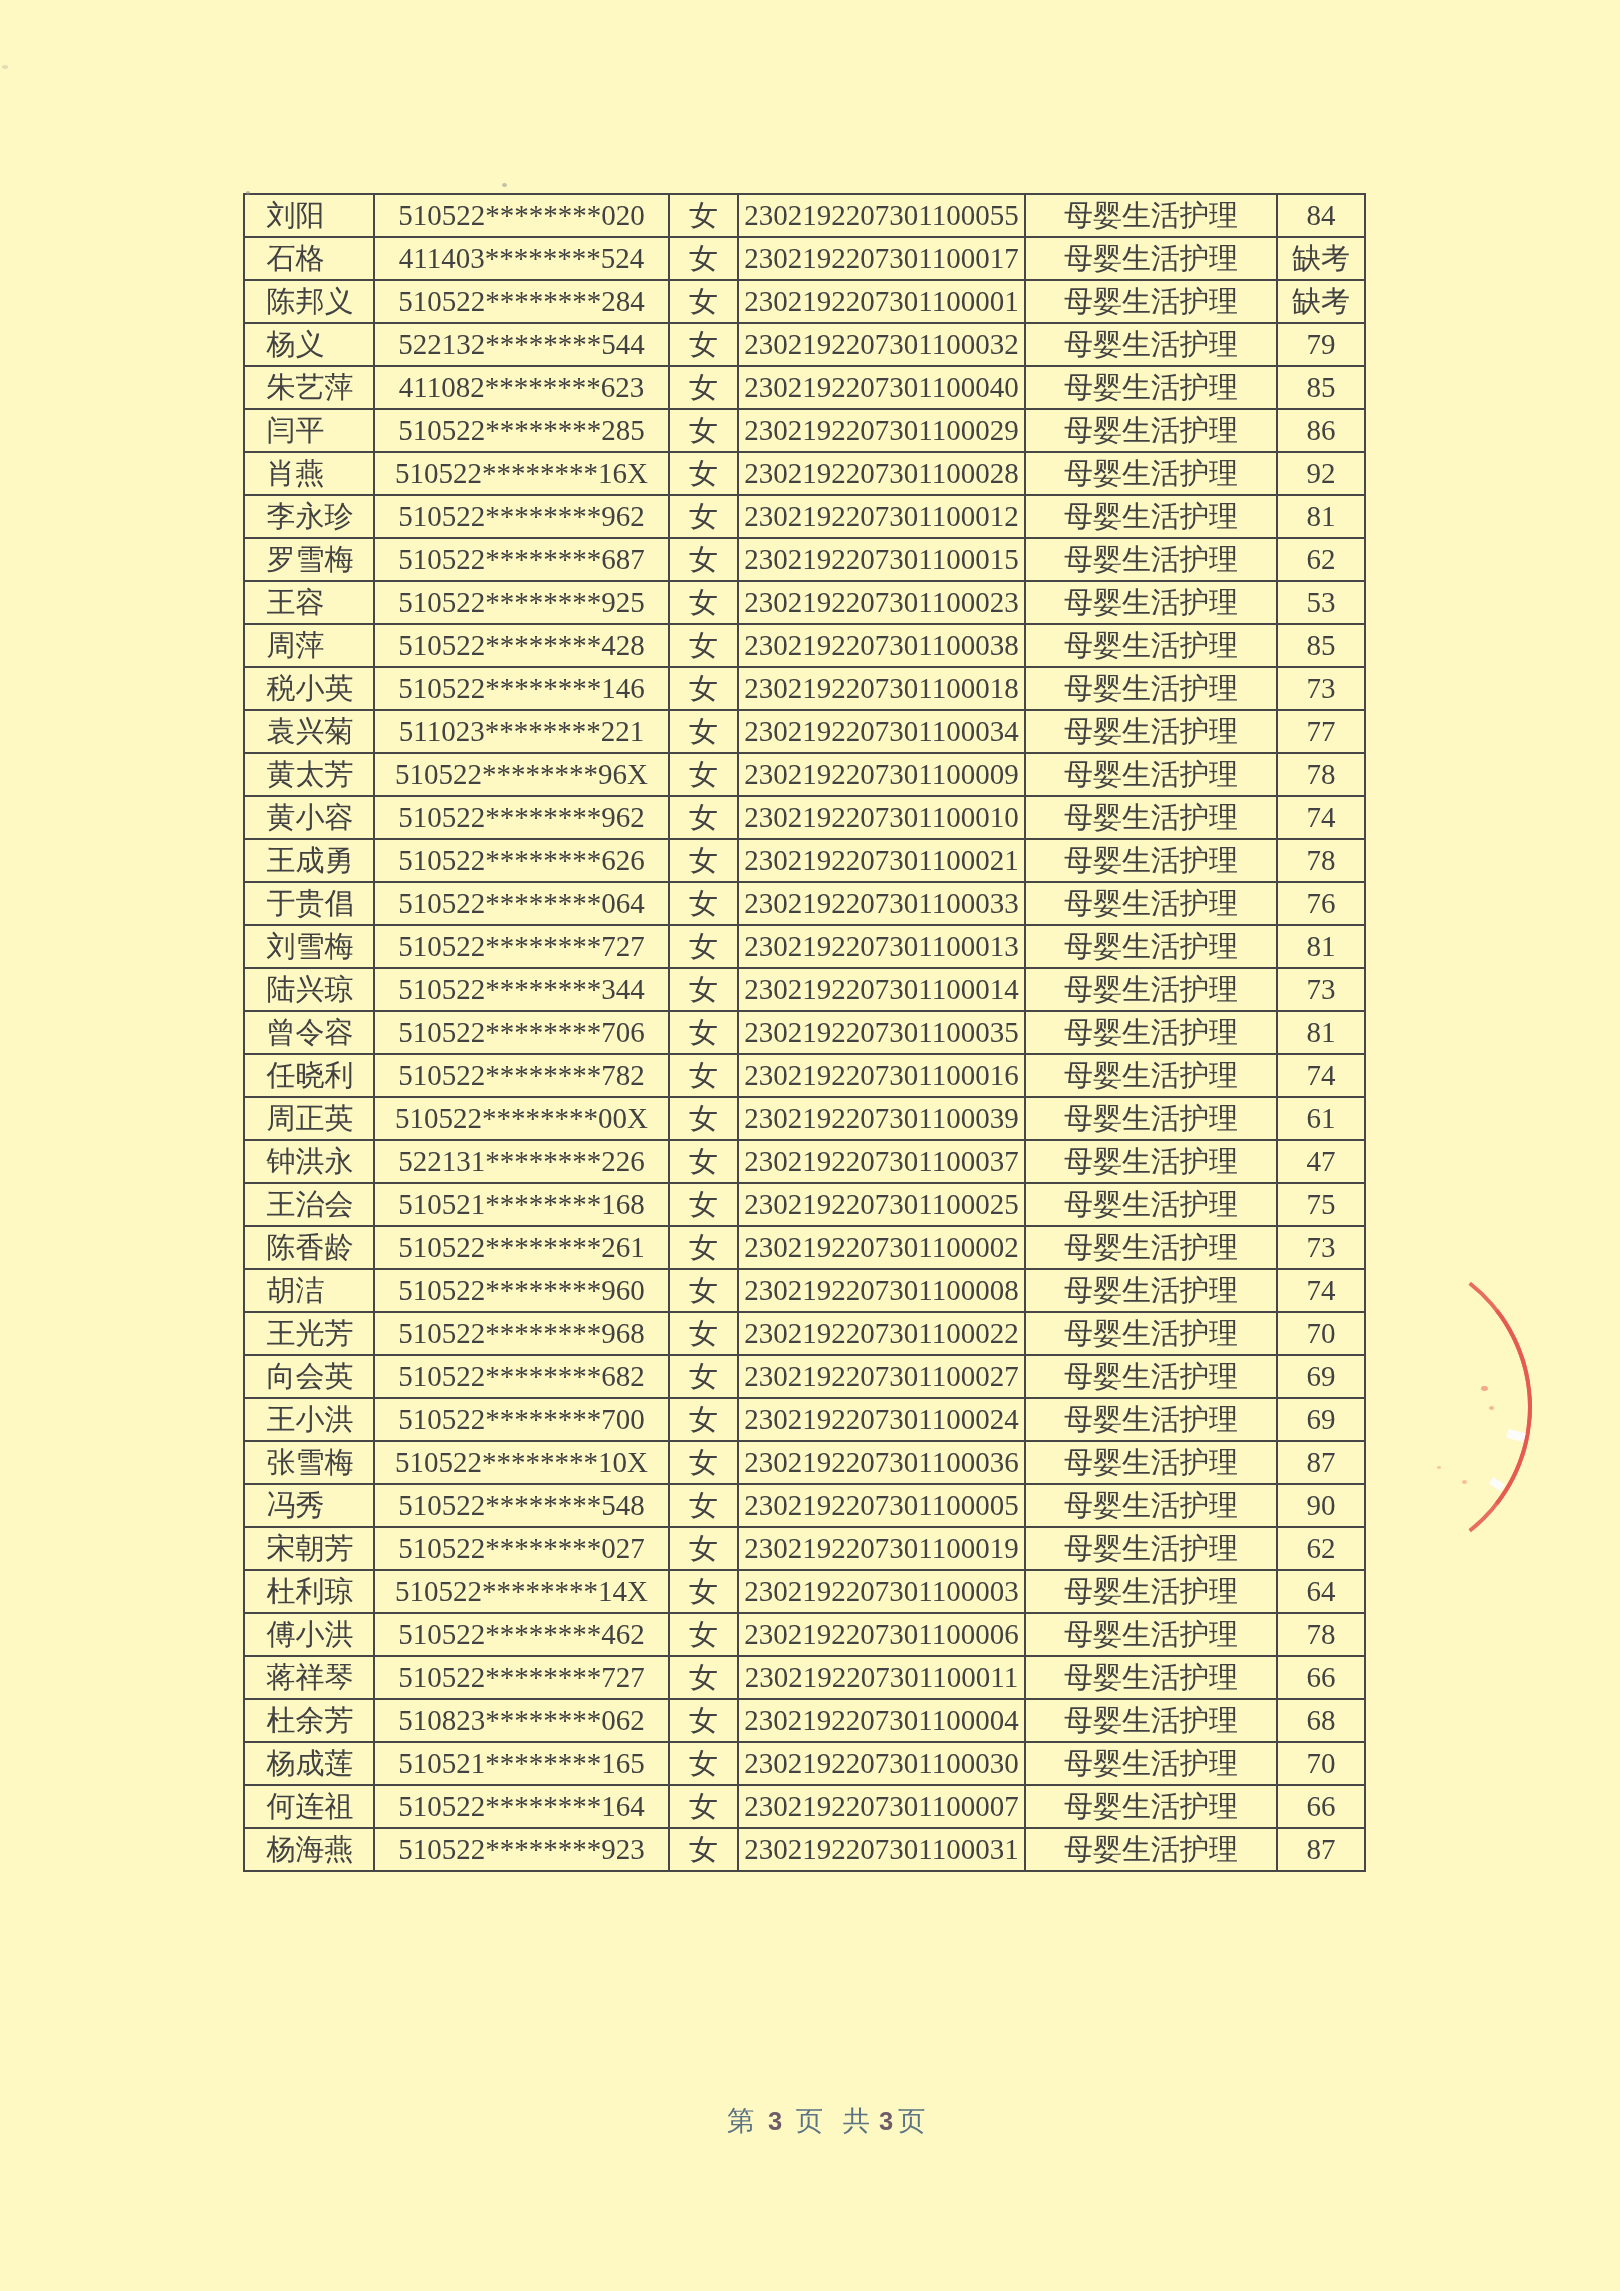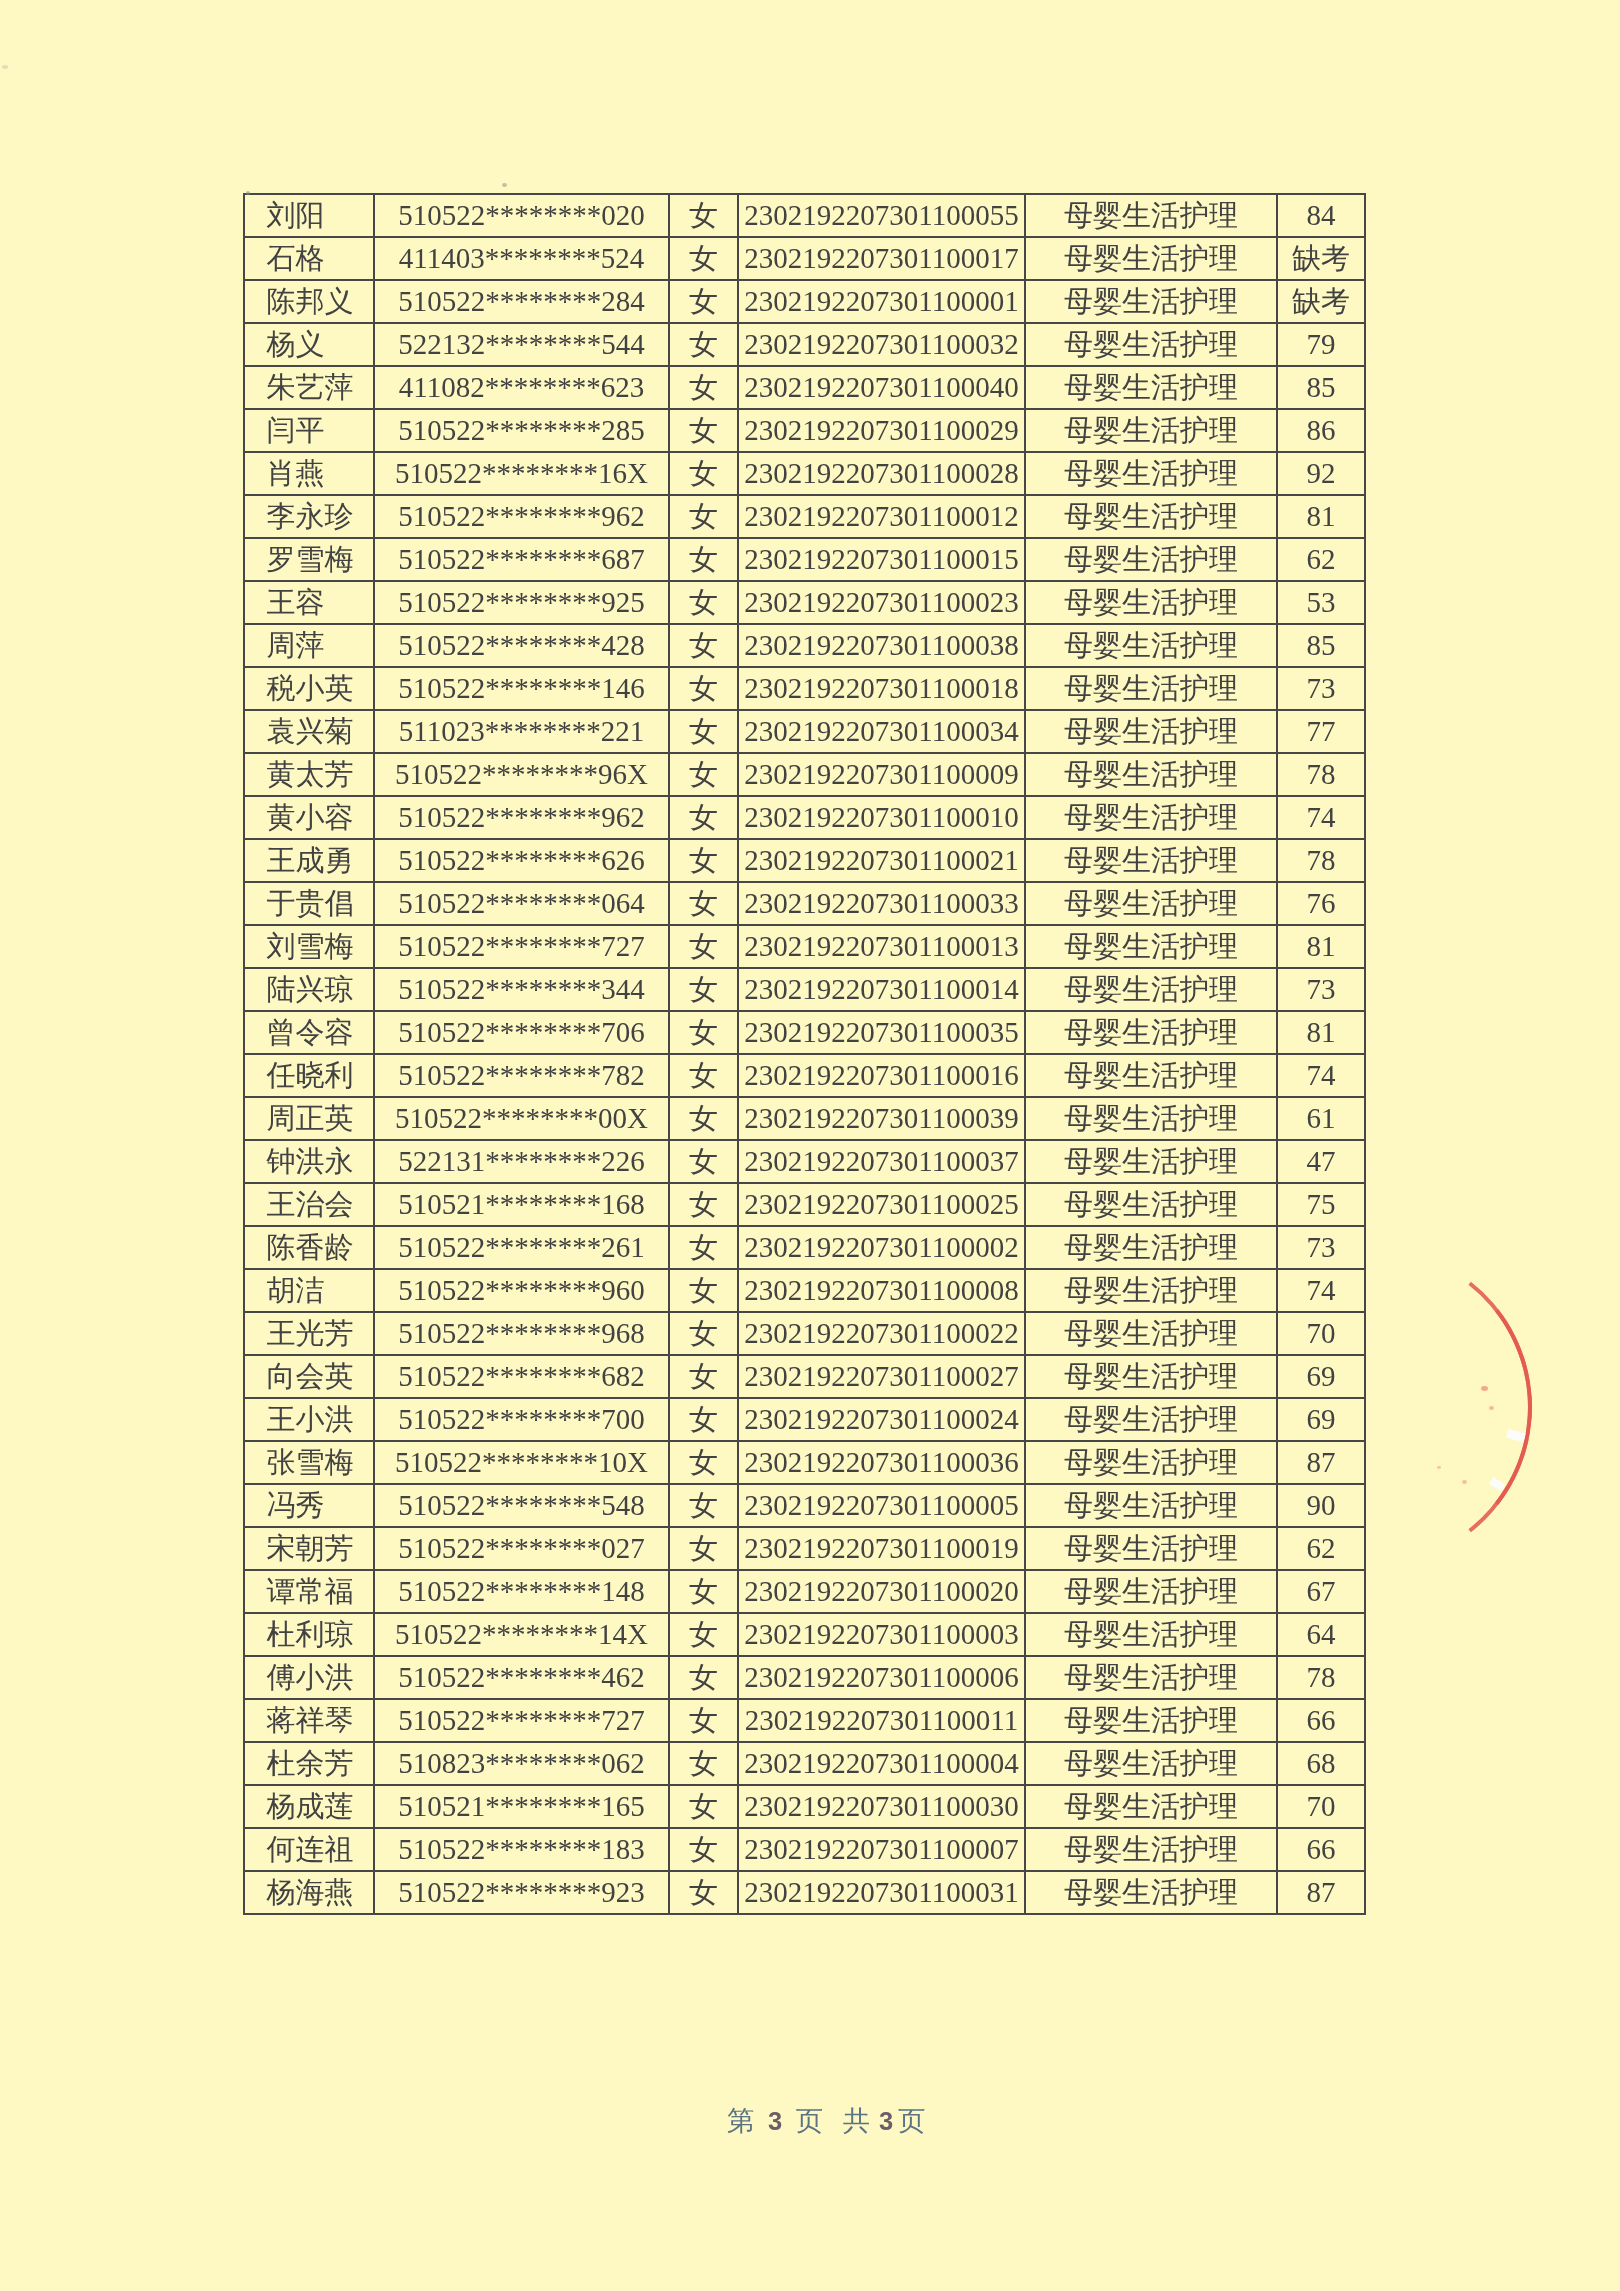--- a/index.html
+++ b/index.html
@@ -352,28 +352,20 @@
         </tr>
         <tr>
           <td class="cell-name">宋朝芳</td>
           <td>510522********027</td>
           <td>女</td>
           <td>2302192207301100019</td>
           <td>母婴生活护理</td>
           <td>62</td>
         </tr>
         <tr>
-          <td class="cell-name">谭常福</td>
-          <td>510522********148</td>
-          <td>女</td>
-          <td>2302192207301100020</td>
-          <td>母婴生活护理</td>
-          <td>67</td>
-        </tr>
-        <tr>
           <td class="cell-name">杜利琼</td>
           <td>510522********14X</td>
           <td>女</td>
           <td>2302192207301100003</td>
           <td>母婴生活护理</td>
           <td>64</td>
         </tr>
         <tr>
           <td class="cell-name">傅小洪</td>
           <td>510522********462</td>
@@ -401,21 +393,21 @@
         <tr>
           <td class="cell-name">杨成莲</td>
           <td>510521********165</td>
           <td>女</td>
           <td>2302192207301100030</td>
           <td>母婴生活护理</td>
           <td>70</td>
         </tr>
         <tr>
           <td class="cell-name">何连祖</td>
-          <td>510522********183</td>
+          <td>510522********164</td>
           <td>女</td>
           <td>2302192207301100007</td>
           <td>母婴生活护理</td>
           <td>66</td>
         </tr>
         <tr>
           <td class="cell-name">杨海燕</td>
           <td>510522********923</td>
           <td>女</td>
           <td>2302192207301100031</td>

